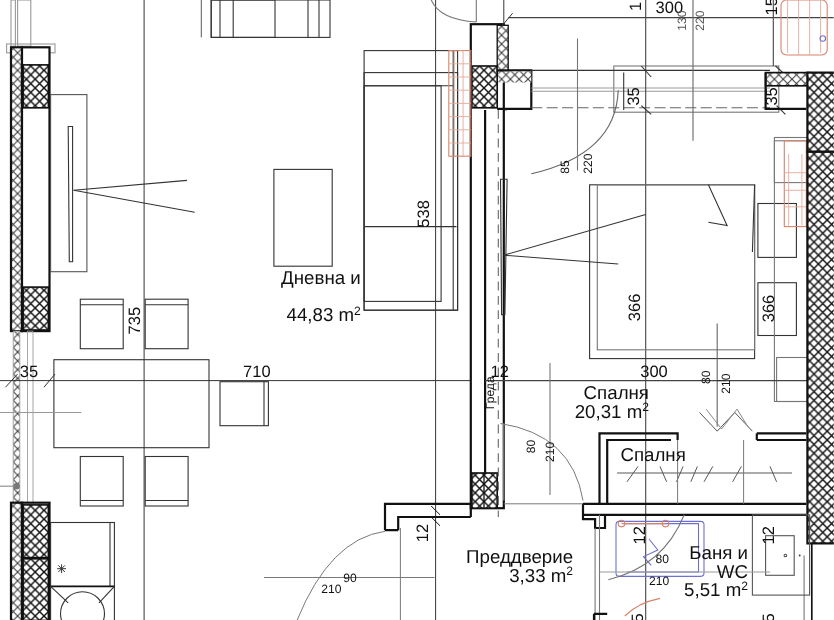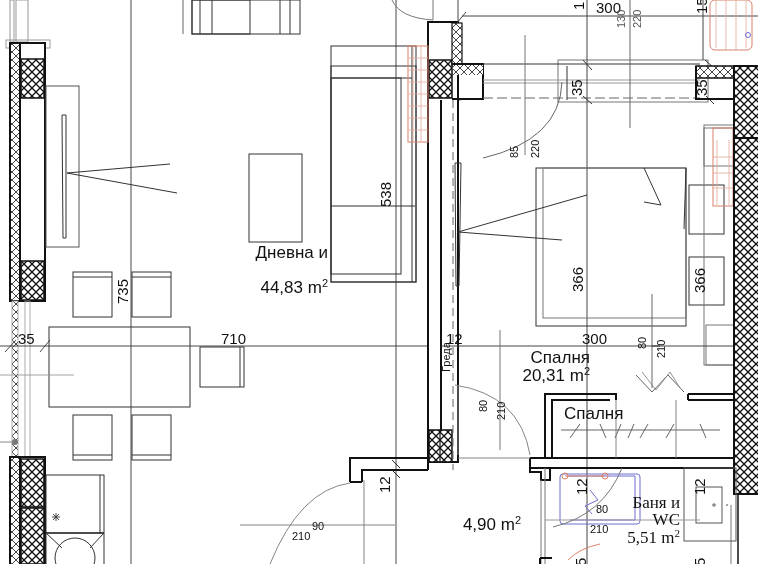--- a/index.html
+++ b/index.html
@@ -277,25 +277,25 @@
 <div class="lbl room" style="left:500px; top:349px; width:90px;">
   <span>Спалня</span><br>
   <span><span>20,31 m</span><sup>2</sup></span>
 </div>
 
 <div class="lbl room" style="left:564px; top:405px;">
   <span>Спалня</span>
 </div>
 
 <div class="lbl room" style="left:385px; top:498px; width:136px;">
-  <br>
-  <span><span>4,90 m</span><sup>2</sup></span>
-</div>
-
-<div class="lbl room" style="left:600px; top:494px; width:80px;font-family:Liberation Serif, serif;">
+  <span>Преддверие</span><br>
+  <span><span>3,33 m</span><sup>2</sup></span>
+</div>
+
+<div class="lbl room" style="left:600px; top:494px; width:80px;">
   <span>Баня и</span><br>
   <span>WC</span><br>
   <span><span>5,51 m</span><sup>2</sup></span>
 </div>
 
 <div class="lbl dim" style="left:18px; top:331px;">35</div>
 <div class="lbl dim" style="left:221px; top:331px;">710</div>
 <div class="lbl dim" style="left:596px; top:0px;">300</div>
 <div class="lbl dim" style="left:582px; top:331px;">300</div>
 <div class="lbl dim" style="left:446px; top:331px;">12</div>

